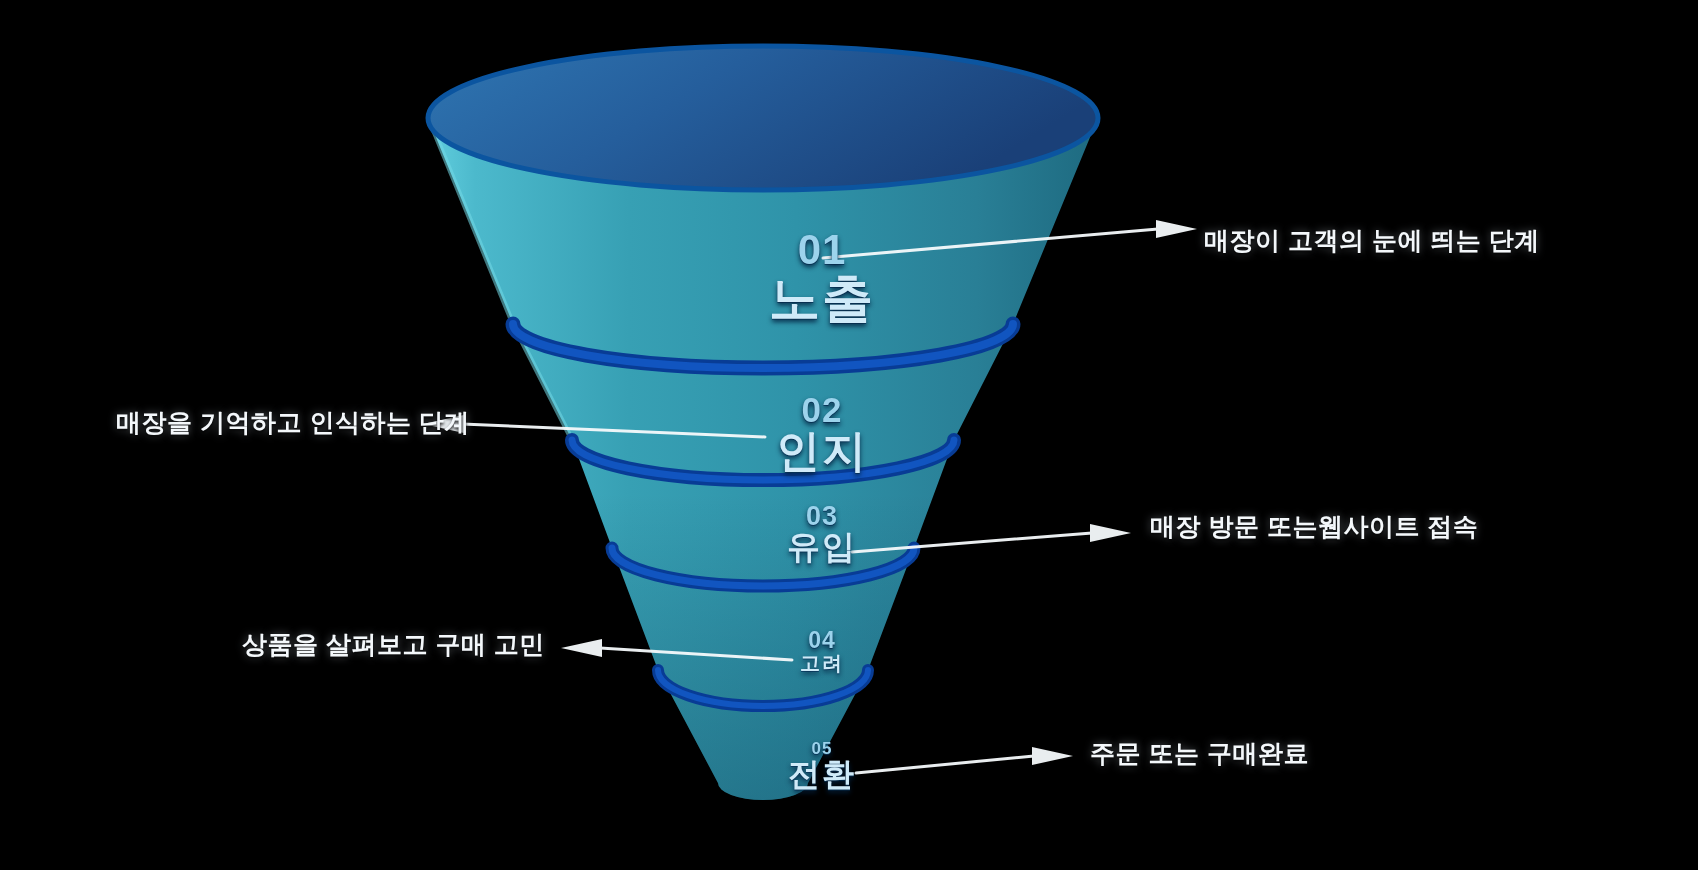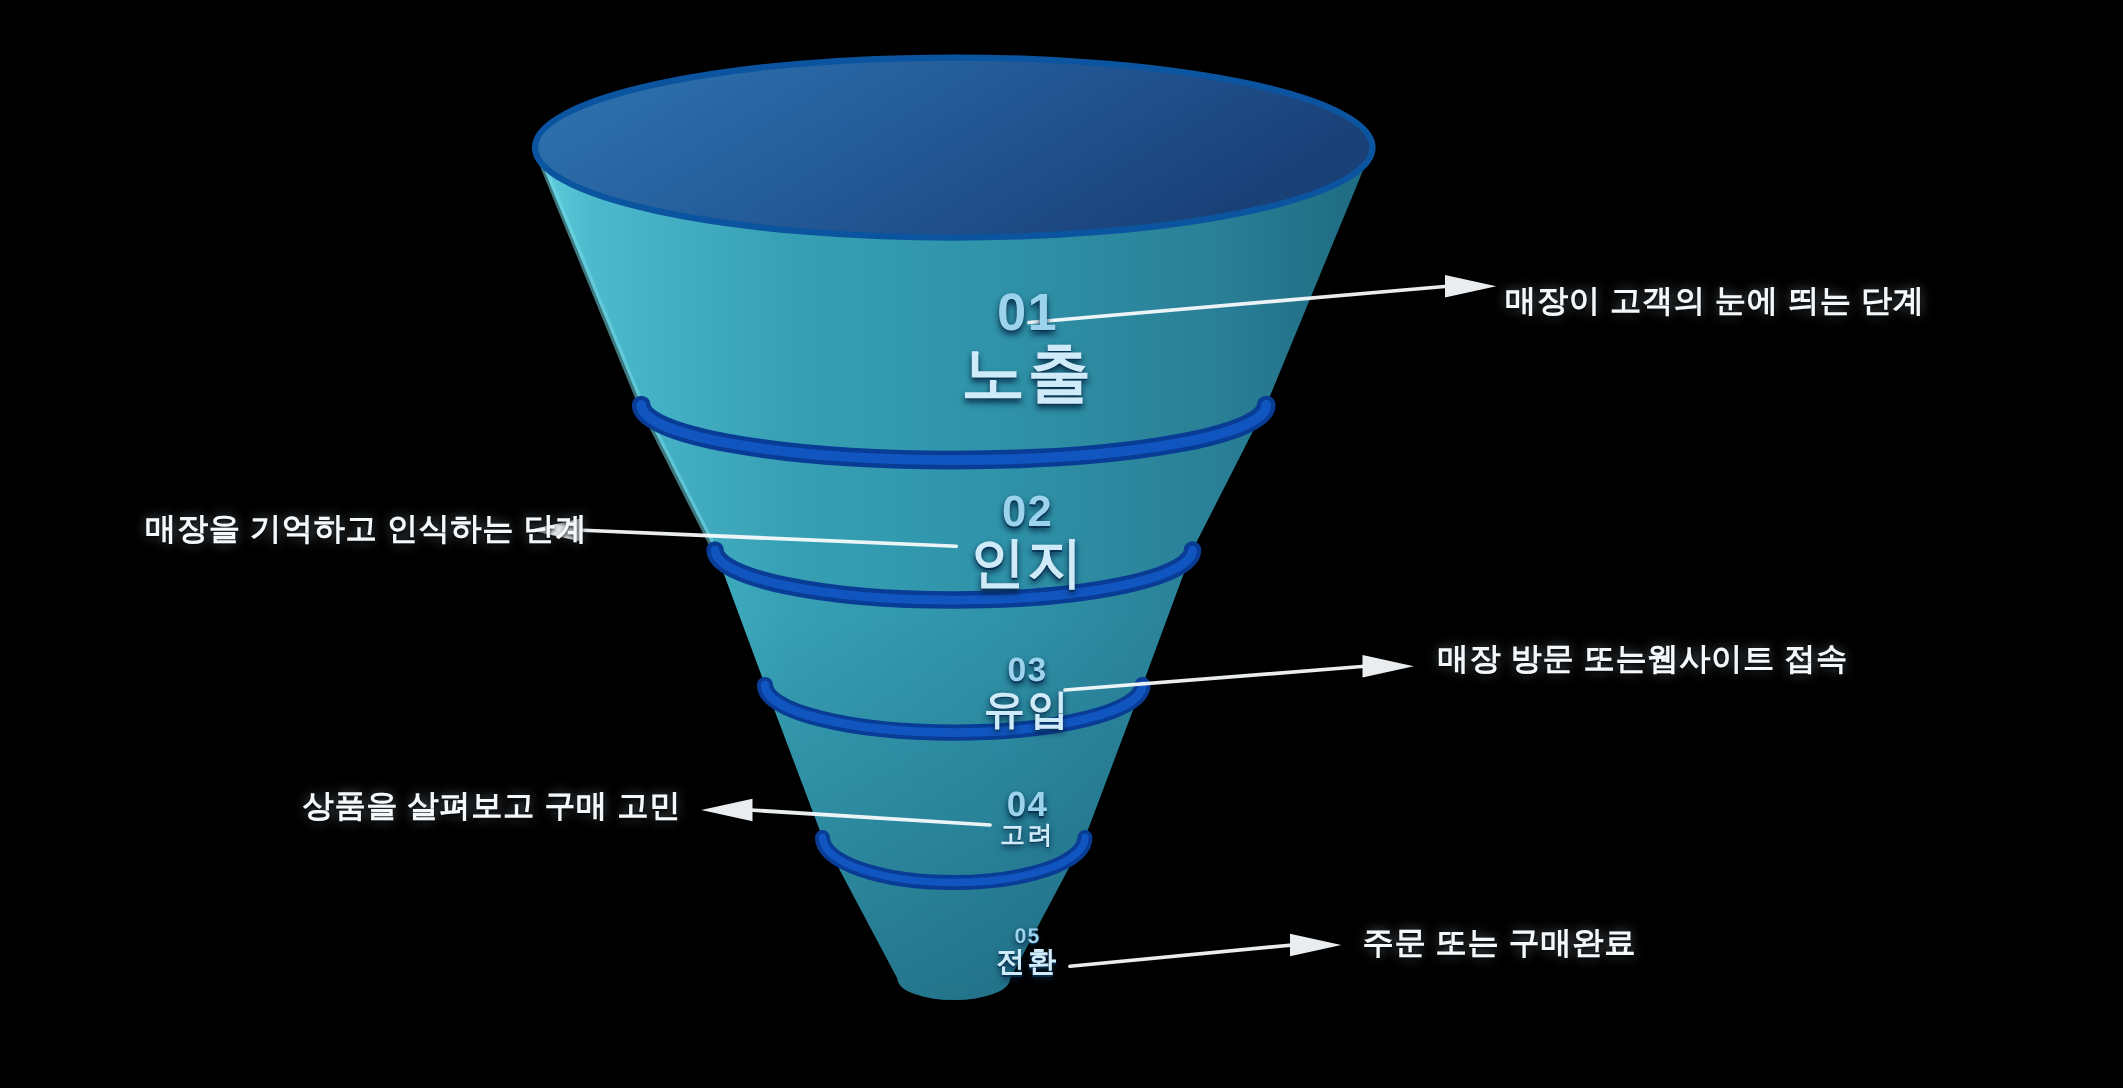--- a/index.html
+++ b/index.html
@@ -14,23 +14,23 @@
   .stage{
     position:absolute;left:822px;transform:translateX(-50%);
     text-align:center;font-weight:bold;line-height:1.04;
     text-shadow:0 3px 5px rgba(3,34,64,.95),0 1px 0 rgba(10,60,100,.8);
     white-space:nowrap;
   }
   .stage .num{display:block;color:#9cd3ec;letter-spacing:1px;}
   .stage .name{display:block;color:#cfeaf8;letter-spacing:2px;}
   .stage-1{top:210px}.stage-1 .num{font-size:42px}.stage-1 .name{font-size:51px}
   .stage-2{top:374px}.stage-2 .num{font-size:35px}.stage-2 .name{font-size:44px}
-  .stage-3{top:504px}.stage-3 .num{font-size:27px}.stage-3 .name{font-size:33px}
-  .stage-4{top:611px}.stage-4 .num{font-size:28px}.stage-4 .name{font-size:20px}
-  .stage-5{top:722px}.stage-5 .num{font-size:17px}.stage-5 .name{font-size:23px}
+  .stage-3{top:484px}.stage-3 .num{font-size:27px}.stage-3 .name{font-size:33px}
+  .stage-4{top:611px}.stage-4 .num{font-size:23px}.stage-4 .name{font-size:20px}
+  .stage-5{top:722px}.stage-5 .num{font-size:17px}.stage-5 .name{font-size:32px}
   
   .callout{
     position:absolute;color:#f4f8fb;font-weight:bold;font-size:25px;
     letter-spacing:.5px;white-space:nowrap;
     text-shadow:0 2px 3px rgba(0,0,0,.85),0 0 9px rgba(185,195,205,.5);
     text-align:right;
   }
   .callout-1{left:1204px;top:206px}
   .callout-2{left:116px;top:388px}
   .callout-3{left:1150px;top:492px}

